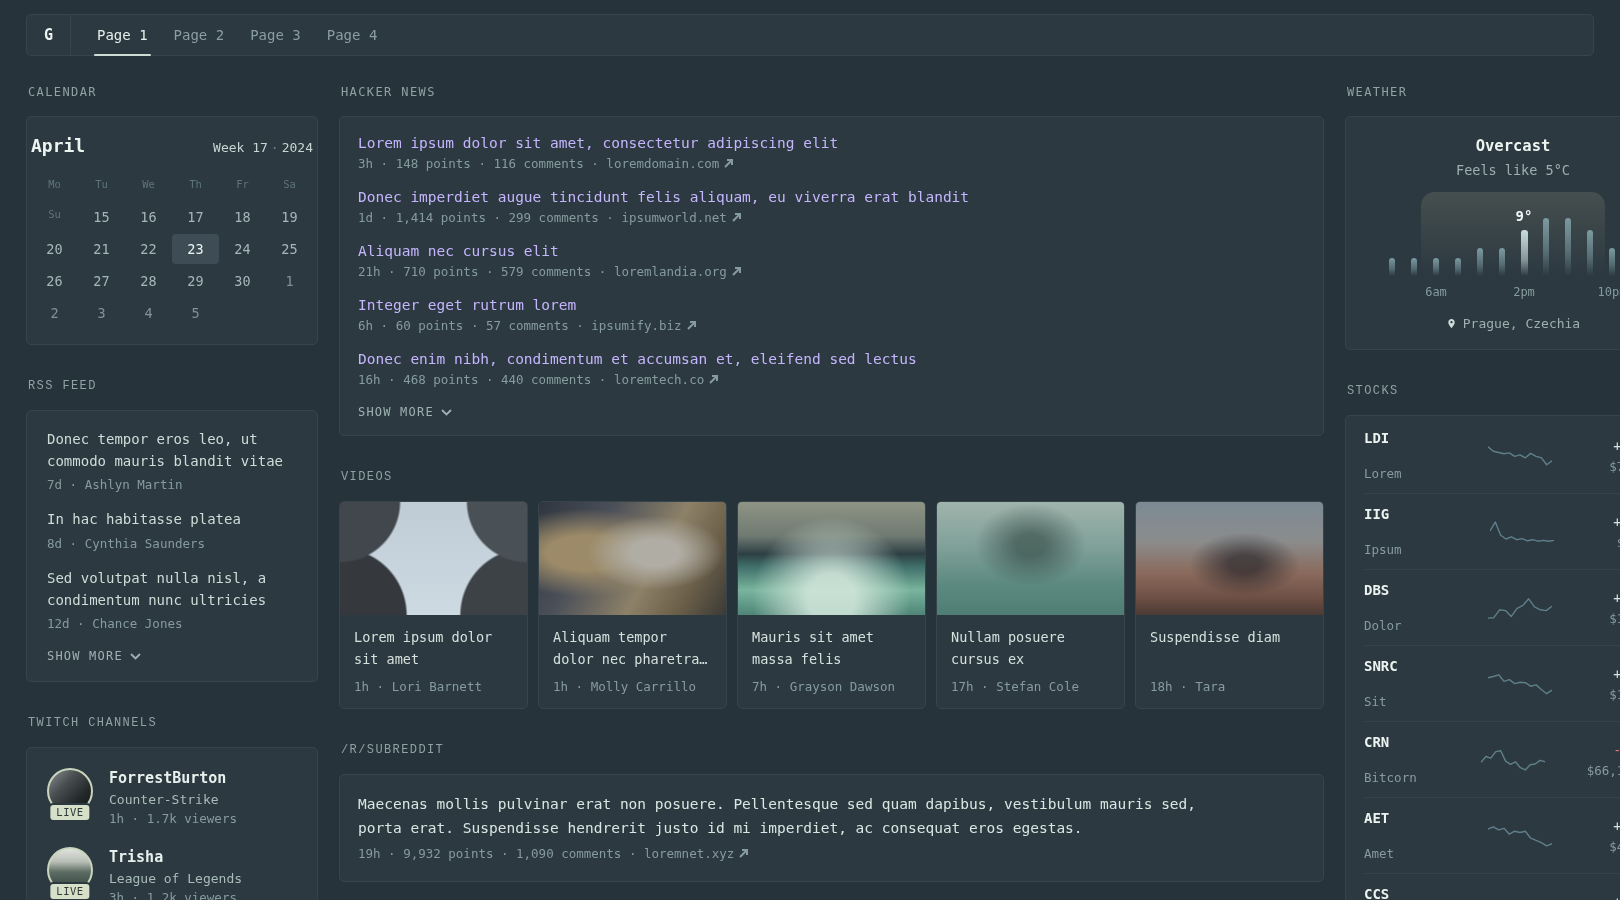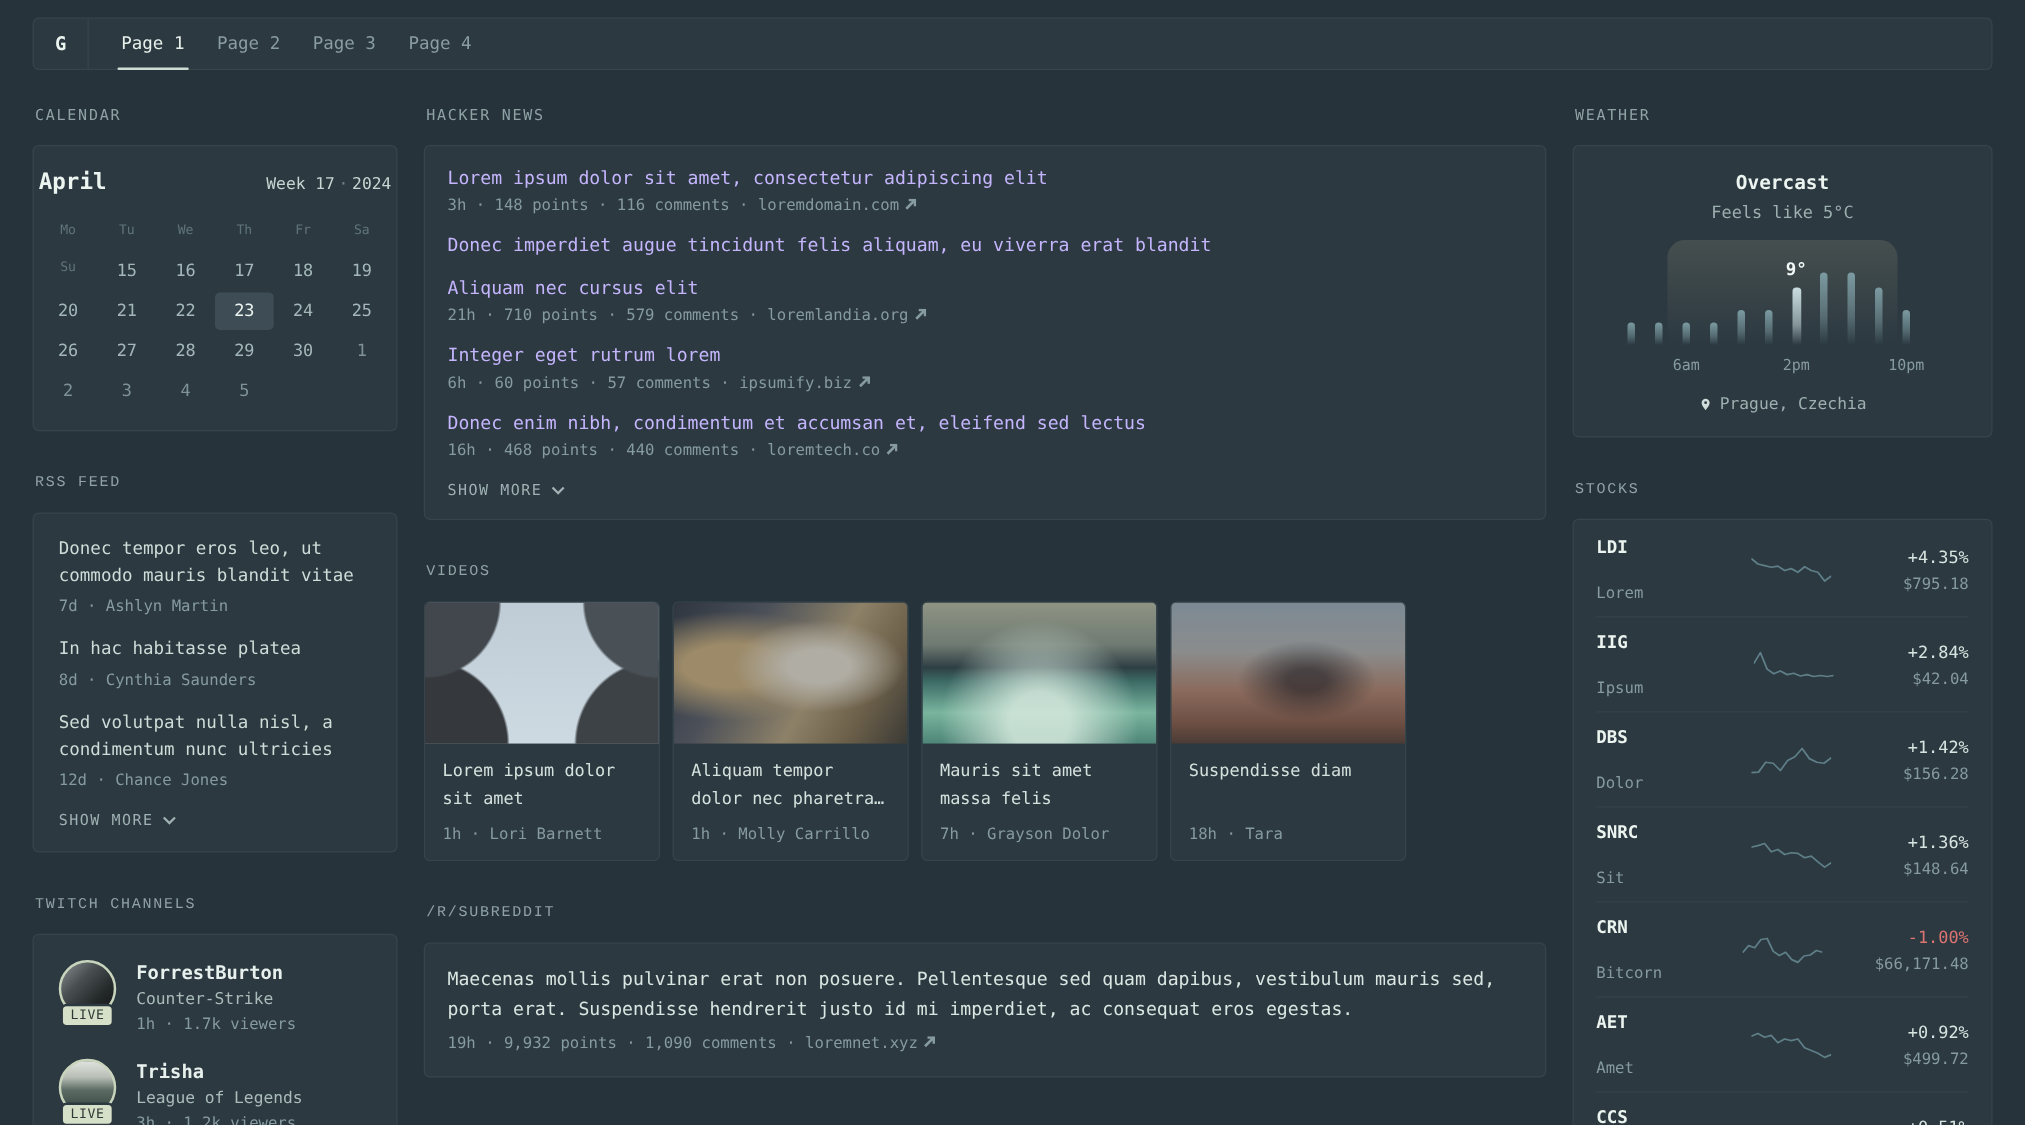--- a/index.html
+++ b/index.html
@@ -304,20 +304,26 @@
           <div class="hn-title">Lorem ipsum dolor sit amet, consectetur adipiscing elit</div>
           <div class="meta">
             <span>3h · 148 points · 116 comments ·</span>
             <a class="domain">loremdomain.com</a><svg class="ext-icon" viewBox="0 0 9 9">
                 <path d="M1 8 L8 1 M3 1 H8 V6"></path>
               </svg>
           </div>
         </div>
         <div class="hn-post">
           <div class="hn-title">Donec imperdiet augue tincidunt felis aliquam, eu viverra erat blandit</div>
+          <div class="meta">
+            <span>1d · 1,414 points · 299 comments ·</span>
+            <a class="domain">ipsumworld.net</a><svg class="ext-icon" viewBox="0 0 9 9">
+                <path d="M1 8 L8 1 M3 1 H8 V6"></path>
+              </svg>
+          </div>
         </div>
         <div class="hn-post">
           <div class="hn-title">Aliquam nec cursus elit</div>
           <div class="meta">
             <span>21h · 710 points · 579 comments ·</span>
             <a class="domain">loremlandia.org</a><svg class="ext-icon" viewBox="0 0 9 9">
                 <path d="M1 8 L8 1 M3 1 H8 V6"></path>
               </svg>
           </div>
         </div>
@@ -363,21 +369,28 @@
           <div class="thumb th-camera"></div>
           <div class="video-body">
             <div class="video-title">Aliquam tempor dolor nec pharetra…</div>
             <div class="video-meta">1h · Molly Carrillo</div>
           </div>
         </div>
         <div class="video-card">
           <div class="thumb th-boat"></div>
           <div class="video-body">
             <div class="video-title">Mauris sit amet massa felis</div>
-            <div class="video-meta">7h · Grayson Dolor</div>
+            <div class="video-meta">7h · Grayson Dawson</div>
+          </div>
+        </div>
+        <div class="video-card">
+          <div class="thumb th-canoe"></div>
+          <div class="video-body">
+            <div class="video-title">Nullam posuere cursus ex</div>
+            <div class="video-meta">17h · Stefan Cole</div>
           </div>
         </div>
         <div class="video-card">
           <div class="thumb th-fog"></div>
           <div class="video-body">
             <div class="video-title">Suspendisse diam</div>
             <div class="video-meta">18h · Tara</div>
           </div>
         </div>
       </div>

